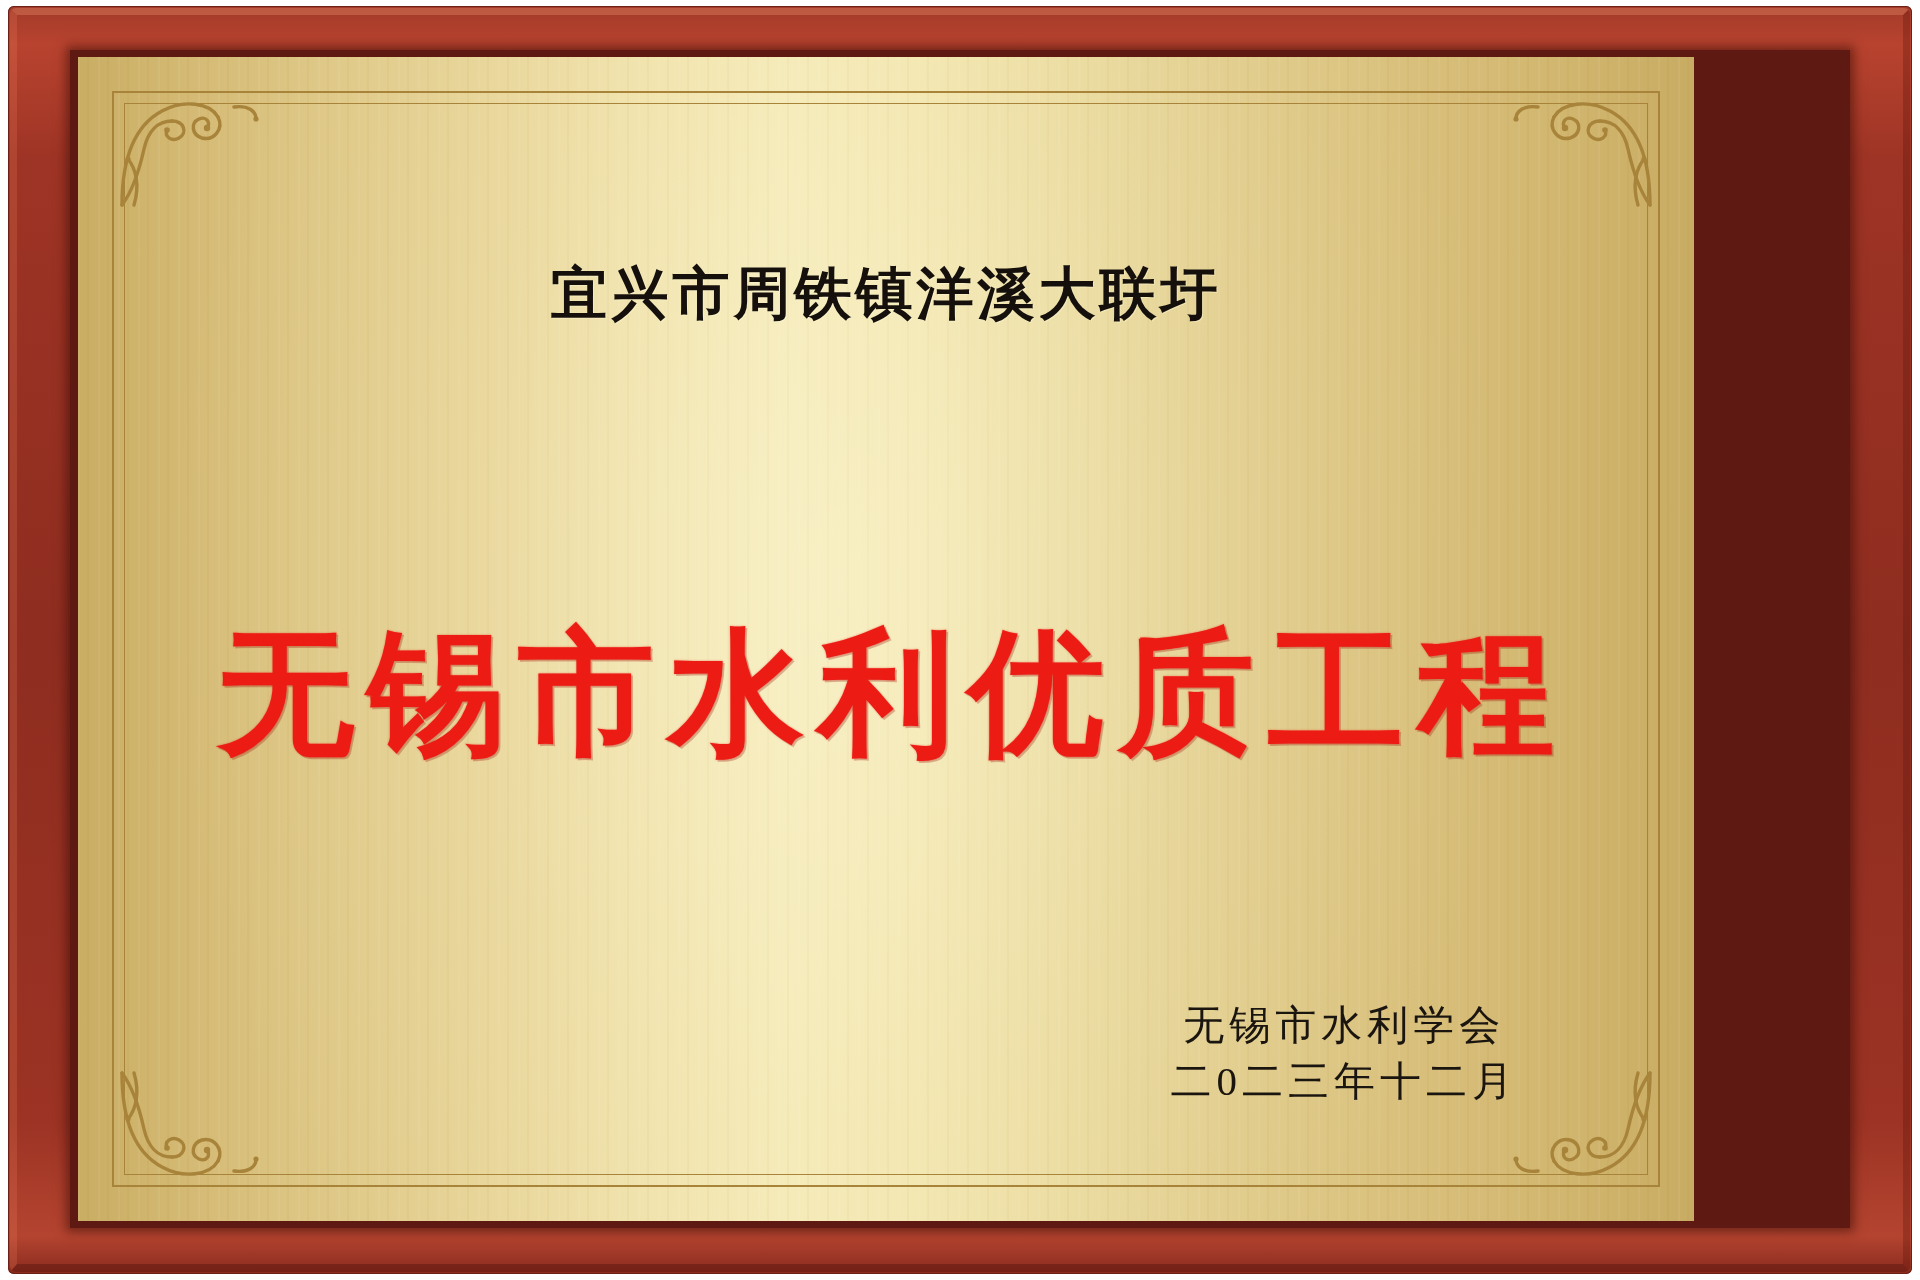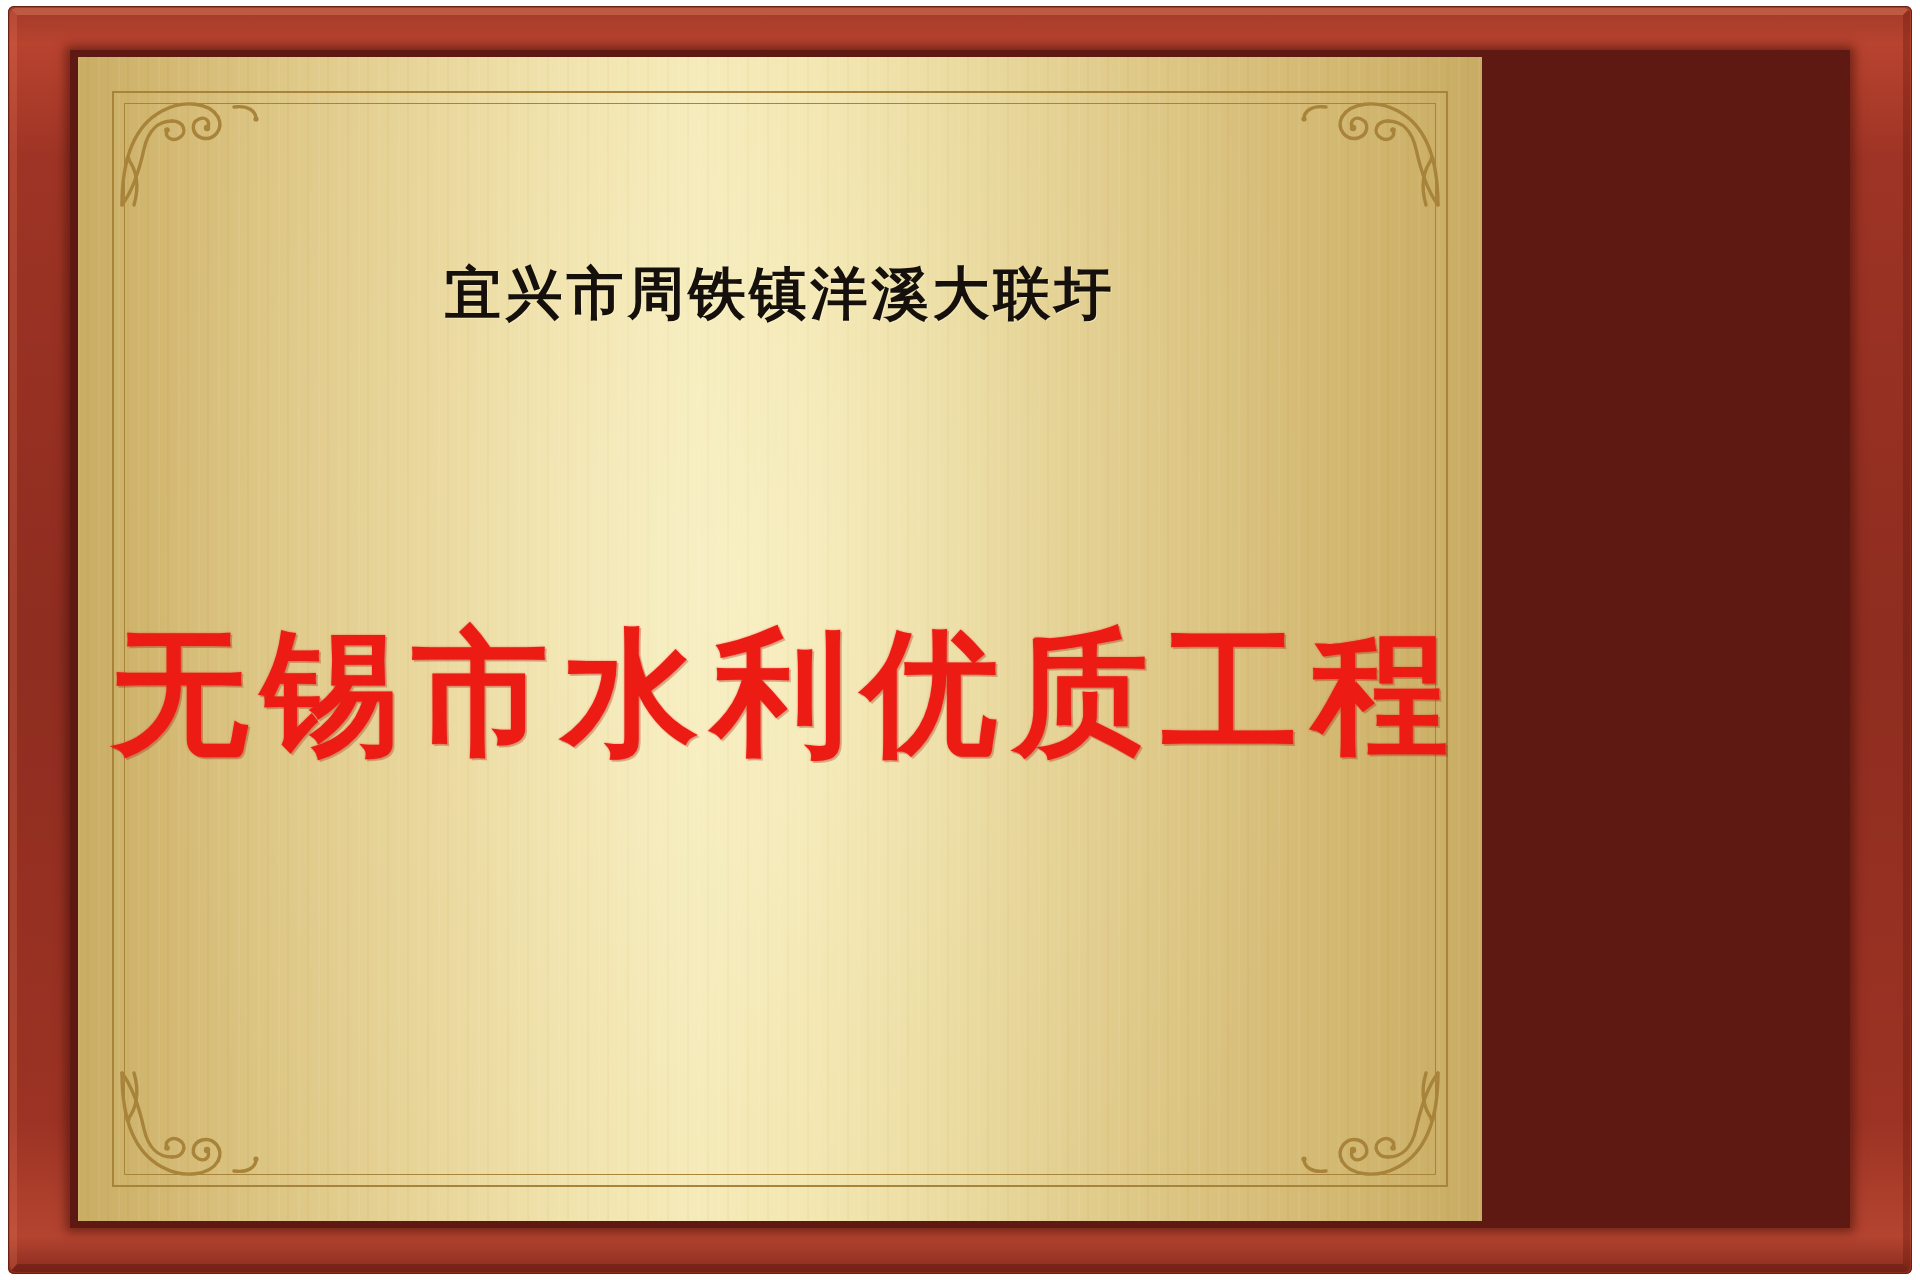--- a/index.html
+++ b/index.html
@@ -66,21 +66,21 @@
     height: 1178px;
     box-sizing: border-box;
     background: #5e1a12;
     box-shadow: 0 0 10px 4px rgba(60,12,6,0.55);
   }
 
   
   .gold-plate {
     position: absolute;
     left: 78px; top: 57px;
-    width: 1404px;
+    width: 1616px;
     height: 1164px;
     box-sizing: border-box;
     background:
       linear-gradient(90deg,
         #c9ad63 0%,
         #d3b872 6%,
         #ddc684 14%,
         #e6d294 24%,
         #efe0a8 34%,
         #f4e9b6 44%,
@@ -290,15 +290,19 @@
         </g>
       </svg>
     </div>
 
     <div class="subject">
       <span class="line">宜兴市周铁镇洋溪大联圩</span>
     </div>
 
     <div class="award-title">无锡市水利优质工程</div>
 
+    <div class="signature">
+      <span class="line">无锡市水利学会</span>
+      <span class="line">二0二三年十二月</span>
+    </div>
 
   </div>
 </div>
 
 </body></html>

